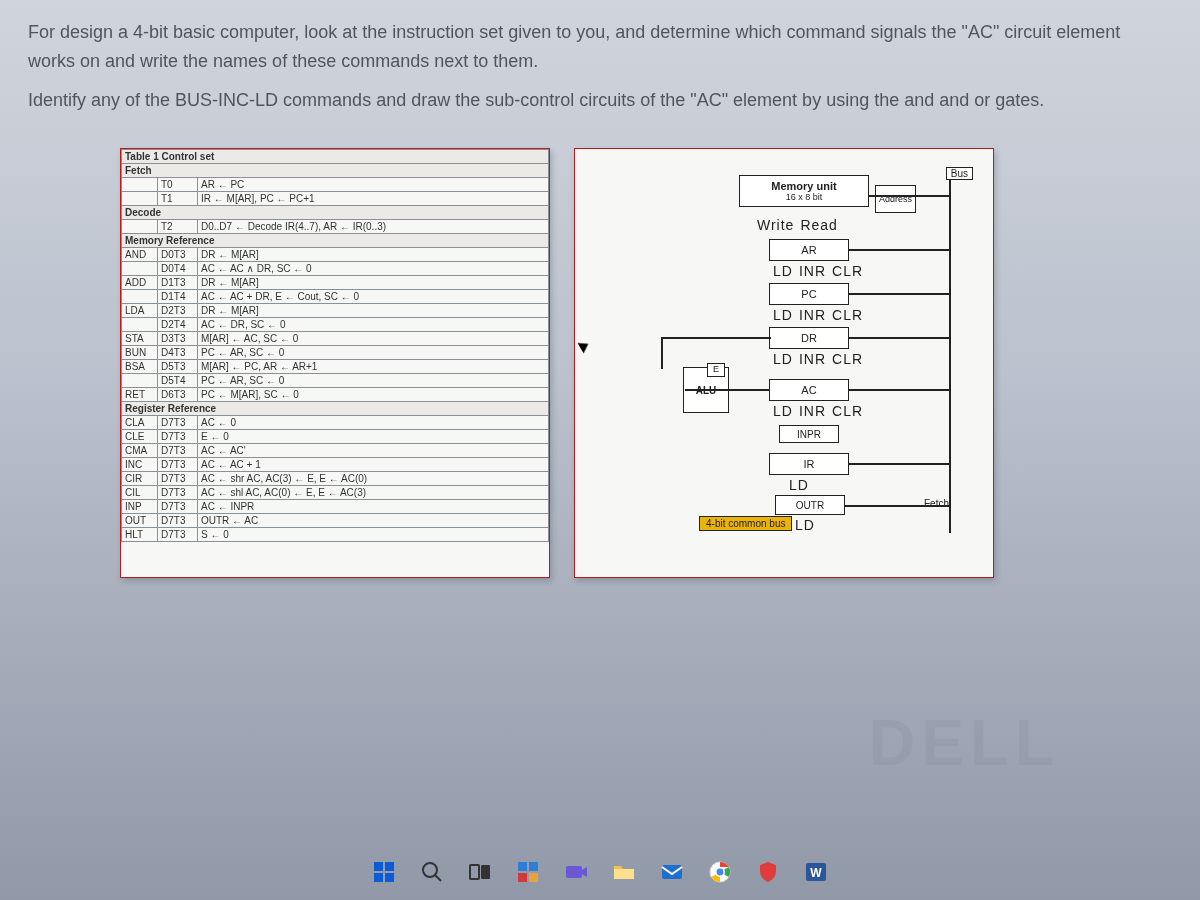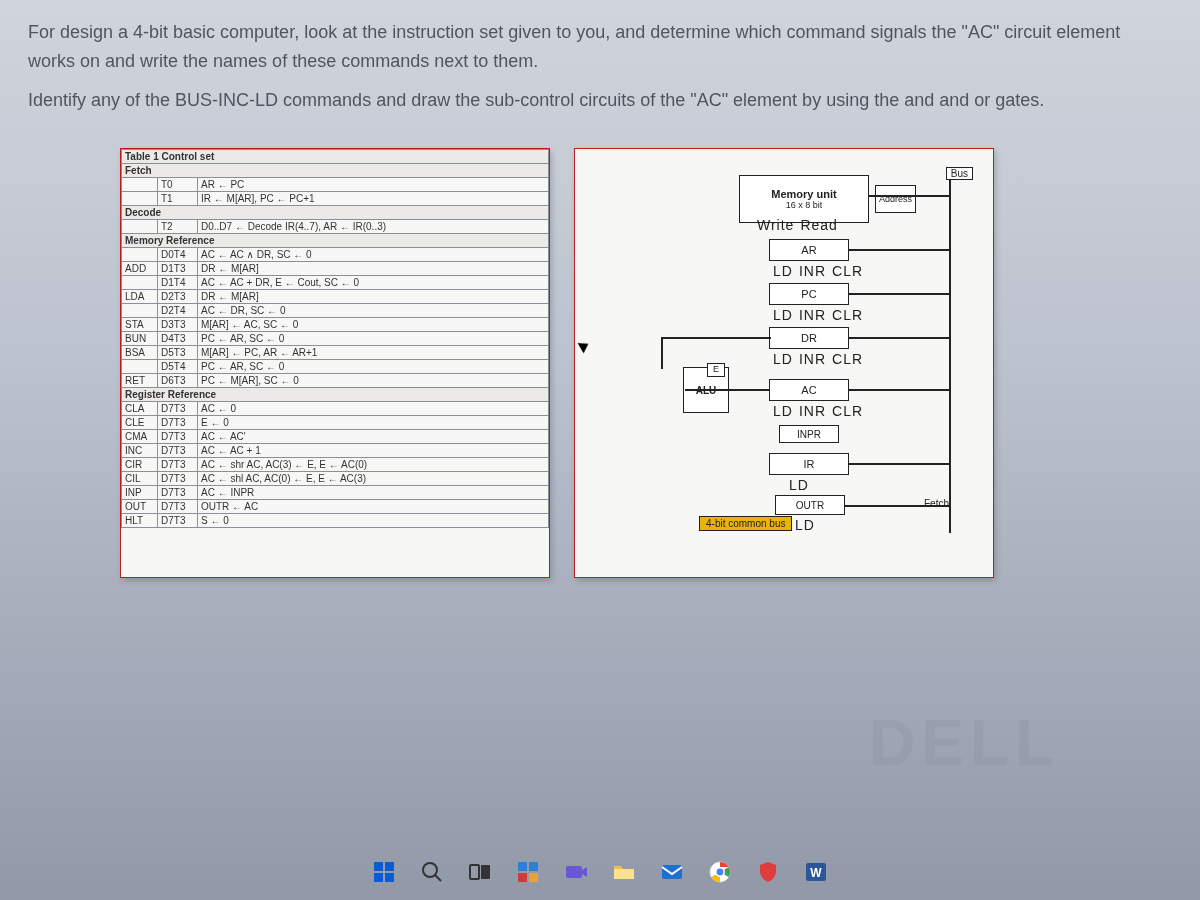--- a/index.html
+++ b/index.html
@@ -159,20 +159,25 @@
           </tr>
           <tr>
             <td class="mn"></td>
             <td class="t">T2</td>
             <td>D0..D7 ← Decode IR(4..7), AR ← IR(0..3)</td>
           </tr>
           <tr class="section">
             <td colspan="3">Memory Reference</td>
           </tr>
           <tr>
+            <td class="mn">AND</td>
+            <td class="t">D0T3</td>
+            <td>DR ← M[AR]</td>
+          </tr>
+          <tr>
             <td class="mn"></td>
             <td class="t">D0T4</td>
             <td>AC ← AC ∧ DR, SC ← 0</td>
           </tr>
           <tr>
             <td class="mn">ADD</td>
             <td class="t">D1T3</td>
             <td>DR ← M[AR]</td>
           </tr>
           <tr>
@@ -265,21 +270,21 @@
           </tr>
         </tbody>
     </table>
   </div>
 
   <div class="panel right">
     <div class="diagram">
       <div class="busline"></div>
       <div class="buslbl">Bus</div>
 
-      <div class="reg" style="top:8px;height:48px;flex-direction:column;gap:0;">
+      <div class="reg" style="top:8px;height:32px;flex-direction:column;gap:0;">
         <div style="font-size:11px;font-weight:700">Memory unit</div>
         <div style="font-size:9px;font-weight:400">16 x 8 bit</div>
       </div>
       <div style="position:absolute;top:18px;left:286px;font-size:9px;border:1px solid #222;padding:8px 3px;background:#fff">Address</div>
       <div class="sig" style="top:50px;left:168px">
         <span>Write</span>
           <span>Read</span>
       </div>
 
       <div class="reg small" style="top:72px">AR</div>

